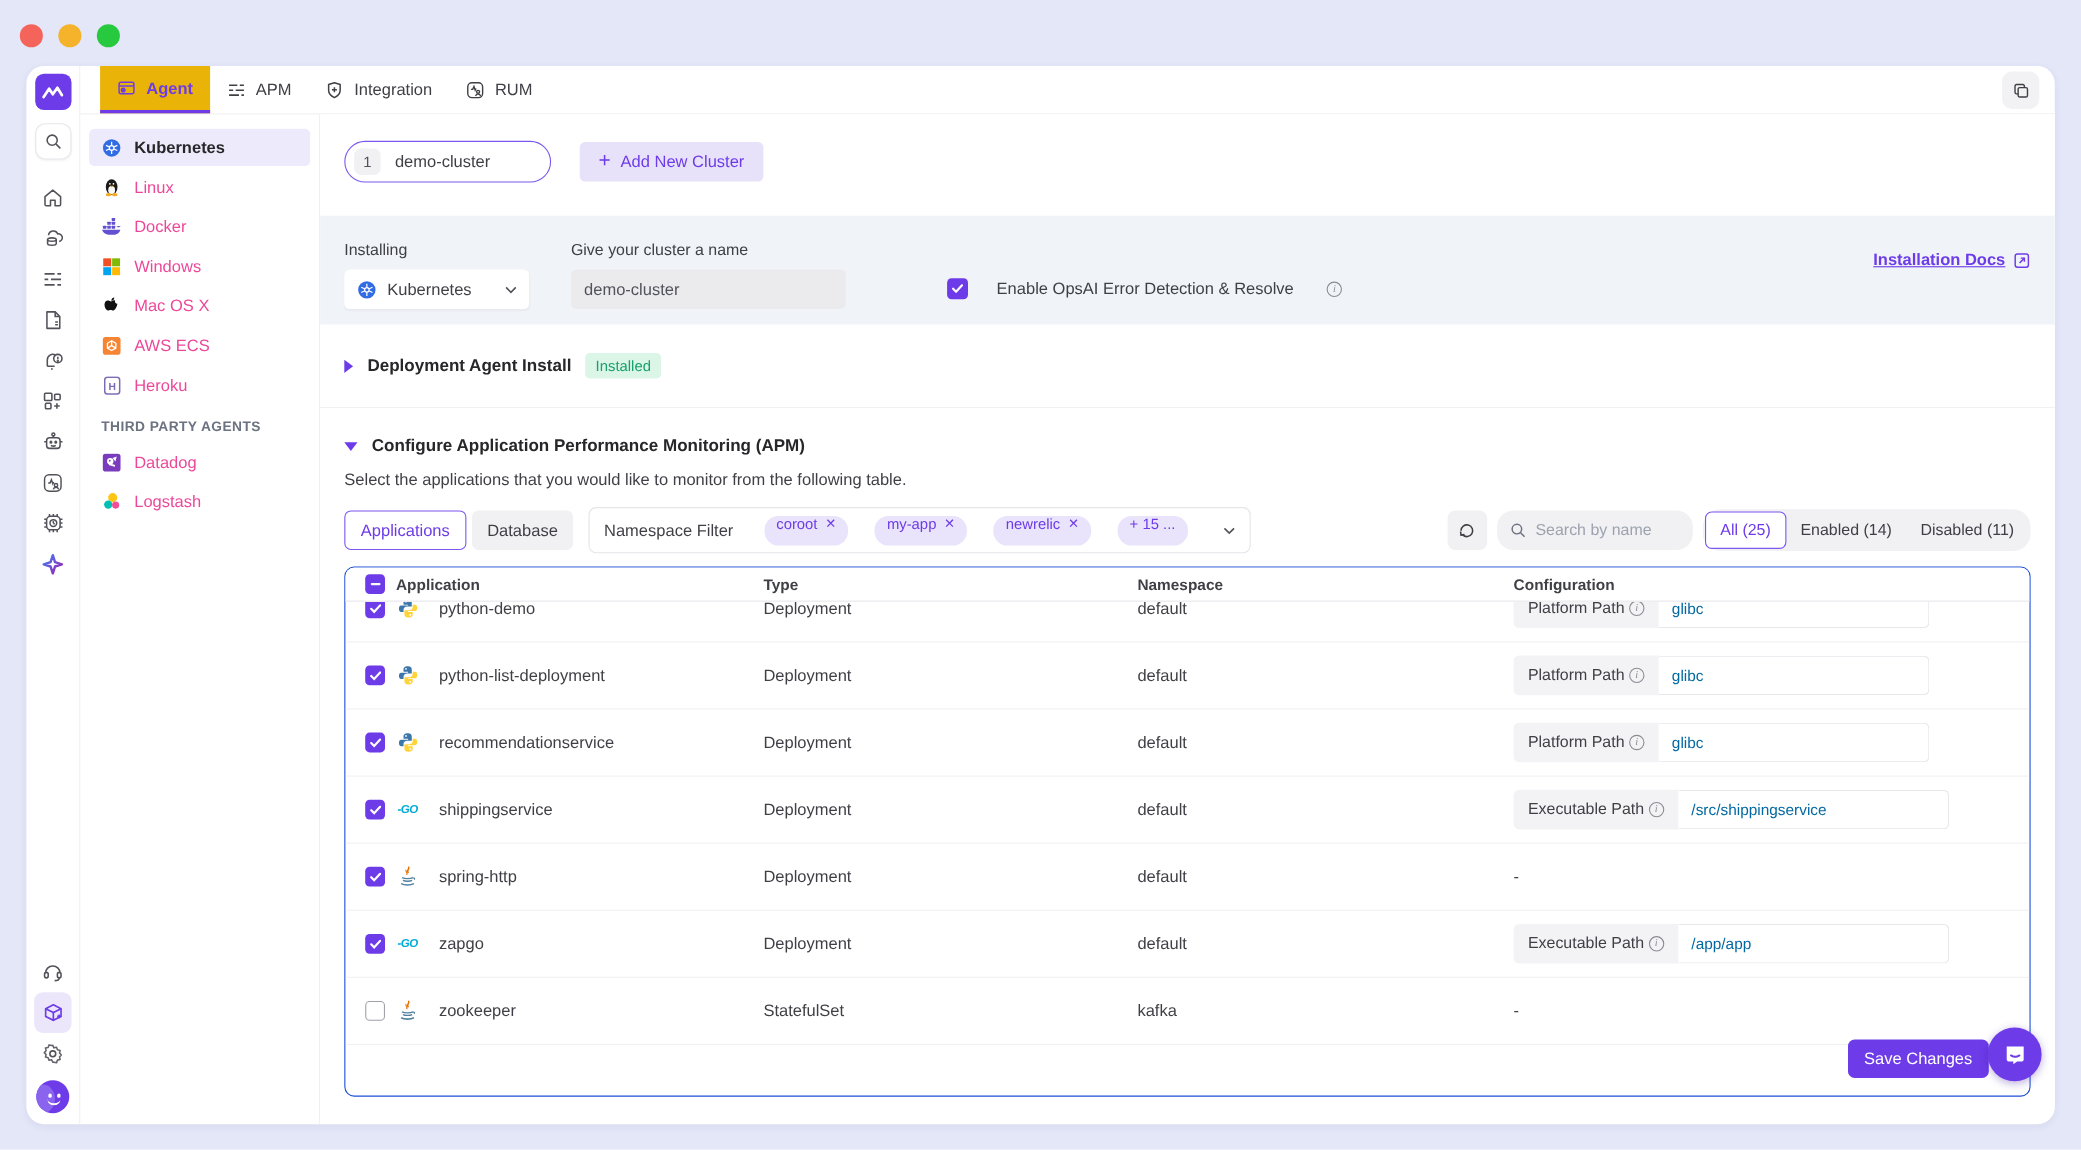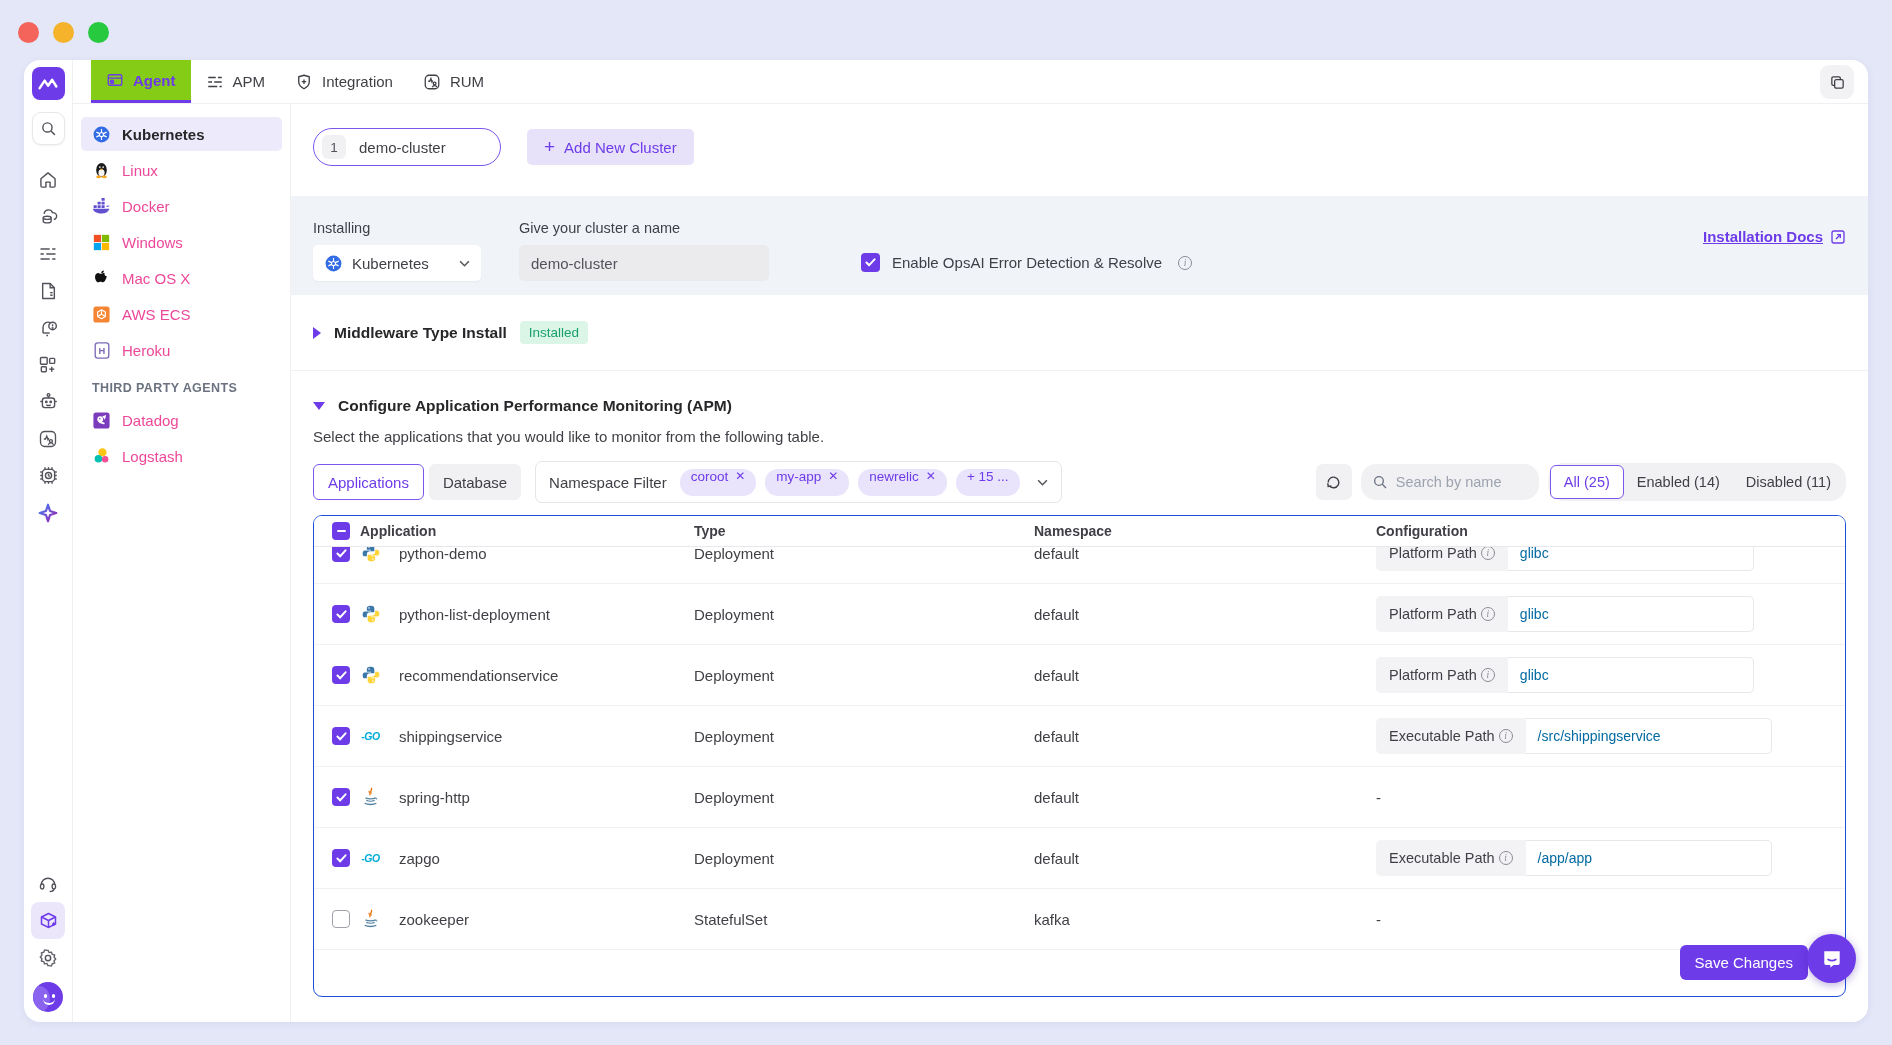--- a/index.html
+++ b/index.html
@@ -34,21 +34,21 @@
   .rail-icon.active { background:#ece6fb; }
   .avatar { width:30px; height:30px; border-radius:50%; background:#6d3be8; position:relative; margin-top:6px; overflow:hidden; }
   .avatar .crescent { position:absolute; left:-5px; top:4px; width:22px; height:26px; border-radius:50%; background:#8a63ef; }
   .avatar .eye { position:absolute; top:12px; width:3px; height:4px; border-radius:2px; background:#fff; }
   .avatar .smile { position:absolute; left:10px; top:17px; width:12px; height:6px; border-bottom:2.5px solid #fff; border-radius:0 0 10px 10px; }
 
   
   .window-main { flex:1; display:flex; flex-direction:column; min-width:0; }
   .topnav { height:44px; border-bottom:1px solid #f0f0f3; display:flex; align-items:stretch; padding-left:18px; position:relative; flex-shrink:0; }
   .tab { display:flex; align-items:center; gap:9px; padding:0 15px; color:#3f3f46; cursor:pointer; font-size:15px; }
-  .tab.active { background:#84cc16; color:#6d3be8; border-bottom:3px solid #6d3be8; font-weight:bold; }
+  .tab.active { background:#eab308; color:#6d3be8; border-bottom:3px solid #6d3be8; font-weight:bold; }
   .tab svg { display:block; }
   .copy-btn { position:absolute; right:14px; top:5px; width:34px; height:34px; background:#f2f2f5; border-radius:9px; display:flex; align-items:center; justify-content:center; cursor:pointer; }
 
   .window-body { flex:1; display:flex; min-height:0; }
 
   
   .sidebar { width:218px; border-right:1px solid #f0f0f3; padding:13px 8px; flex-shrink:0; }
   .side-item { height:34px; display:flex; align-items:center; gap:11px; padding:0 11px; border-radius:5px; cursor:pointer; font-size:15px; color:#ec4899; margin-bottom:2px; }
   .side-item.active { background:#edeafb; font-weight:bold; color:#27272a; }
   .side-item .p-icon { width:19px; height:19px; display:flex; align-items:center; justify-content:center; flex-shrink:0; }
@@ -62,40 +62,40 @@
   .cluster-pill .idx { width:24px; height:24px; border-radius:6px; background:#f1f1f4; display:flex; align-items:center; justify-content:center; font-size:13.5px; color:#52525b; }
   .add-cluster { height:36px; background:#e7e2fa; color:#6d3be8; border:none; border-radius:5px; display:flex; align-items:center; gap:9px; padding:0 17px; font-size:15px; font-family:inherit; cursor:pointer; }
   .add-cluster .plus { font-size:19px; font-weight:400; line-height:1; margin-top:-2px; }
 
   .install-panel { background:#f0f4f9; margin-top:30px; padding:24px 22px 14px; display:flex; align-items:flex-start; flex-shrink:0; }
   .field label { display:block; font-size:14.5px; color:#3f3f46; margin-bottom:9px; }
   .select { width:168px; height:36px; background:#fff; border-radius:5px; display:flex; align-items:center; gap:9px; padding:0 11px; cursor:pointer; box-shadow:0 1px 2px rgba(0,0,0,.04); }
   .select .chev { margin-left:auto; }
   .name-input { width:250px; height:36px; background:#ebebee; border:none; border-radius:5px; padding:0 12px; font-size:15px; color:#52525b; font-family:inherit; }
   .field.name-field { margin-left:38px; }
-  .opsai { margin-left:92px; margin-top:33px; display:flex; align-items:center; gap:12px; }
+  .opsai { margin-left:92px; margin-top:33px; display:flex; align-items:center; gap:26px; }
   .checkbox { width:19px; height:19px; border-radius:4px; background:#6d3be8; display:flex; align-items:center; justify-content:center; cursor:pointer; flex-shrink:0; }
   .info-i { display:inline-flex; width:14px; height:14px; border:1px solid #8b8b94; border-radius:50%; color:#8b8b94; font-size:9.5px; align-items:center; justify-content:center; font-family:"Liberation Serif", serif; font-style:italic; margin-left:4px; }
   .docs-link { margin-left:auto; margin-top:8px; display:flex; align-items:center; gap:7px; color:#6d3be8; font-weight:bold; font-size:15px; text-decoration:underline; cursor:pointer; }
 
   .agent-row { height:76px; display:flex; align-items:center; gap:13px; padding:0 22px; border-bottom:1px solid #f0f0f3; flex-shrink:0; }
   .tri { width:0; height:0; }
   .tri.right { border-top:6px solid transparent; border-bottom:6px solid transparent; border-left:8px solid #6d3be8; }
   .tri.down { border-left:6px solid transparent; border-right:6px solid transparent; border-top:8px solid #6d3be8; }
   .section-title { font-size:15.5px; font-weight:bold; color:#27272a; }
   .badge-installed { background:#dbf5e7; color:#18a16b; font-size:13.5px; padding:4px 9px; border-radius:4px; }
 
   .apm-head { display:flex; align-items:center; gap:13px; margin:26px 22px 0; flex-shrink:0; }
   .apm-sub { margin:13px 22px 0; font-size:15px; color:#3f3f46; flex-shrink:0; }
 
   .filter-row { display:flex; align-items:center; margin:16px 22px 0; flex-shrink:0; }
   .seg-btn { height:36px; padding:0 14px; display:flex; align-items:center; border-radius:6px; font-size:15px; cursor:pointer; }
   .seg-btn.active { background:#fff; border:1.5px solid #7c57ee; color:#6d3be8; }
   .seg-btn.plain { background:#f1f1f4; color:#3f3f46; margin-left:5px; }
-  .ns-box { margin-left:14px; height:42px; border:1px solid #e5e5ea; border-radius:7px; display:flex; align-items:center; gap:9px; padding:0 13px; }
+  .ns-box { margin-left:14px; height:42px; border:1px solid #e5e5ea; border-radius:7px; display:flex; align-items:center; gap:24px; padding:0 13px; }
   .ns-label { font-size:15px; color:#3f3f46; margin-right:4px; }
   .tag { background:#e9e4fb; color:#6d3be8; border-radius:13px; height:27px; display:flex; gap:7px; padding:0 11px; font-size:13.5px; cursor:pointer; }
   .tag .x { font-size:12px; cursor:pointer; }
   .ns-chev { margin-left:8px; cursor:pointer; }
   .filter-right { margin-left:auto; display:flex; align-items:center; gap:9px; }
   .refresh-btn { width:36px; height:36px; background:#f1f1f4; border-radius:7px; display:flex; align-items:center; justify-content:center; cursor:pointer; }
   .search-input { width:178px; height:36px; background:#f1f1f4; border-radius:15px; display:flex; align-items:center; gap:8px; padding:0 11px; }
   .search-input input { border:none; background:transparent; outline:none; font-size:14.5px; font-family:inherit; width:130px; color:#3f3f46; }
   .search-input input::placeholder { color:#9ca3af; }
   .status-tabs { background:#f1f1f4; border-radius:16px; height:38px; display:flex; align-items:center; padding:0 2px; }
@@ -498,21 +498,21 @@
             <svg width="16" height="16" viewBox="0 0 24 24" fill="none" stroke="#6d3be8" stroke-width="2">
                 <rect x="3" y="3" width="18" height="18" rx="3"></rect>
                 <line x1="9" y1="15" x2="15.5" y2="8.5"></line>
                 <polyline points="10.5,8.5 15.5,8.5 15.5,13.5"></polyline>
               </svg>
           </div>
         </div>
 
         <div class="agent-row">
           <div class="tri right"></div>
-          <div class="section-title">Middleware Type Install</div>
+          <div class="section-title">Deployment Agent Install</div>
           <div class="badge-installed">Installed</div>
         </div>
 
         <div class="apm-head">
           <div class="tri down"></div>
           <div class="section-title">Configure Application Performance Monitoring (APM)</div>
         </div>
         <div class="apm-sub">Select the applications that you would like to monitor from the following table.</div>
 
         <div class="filter-row">

